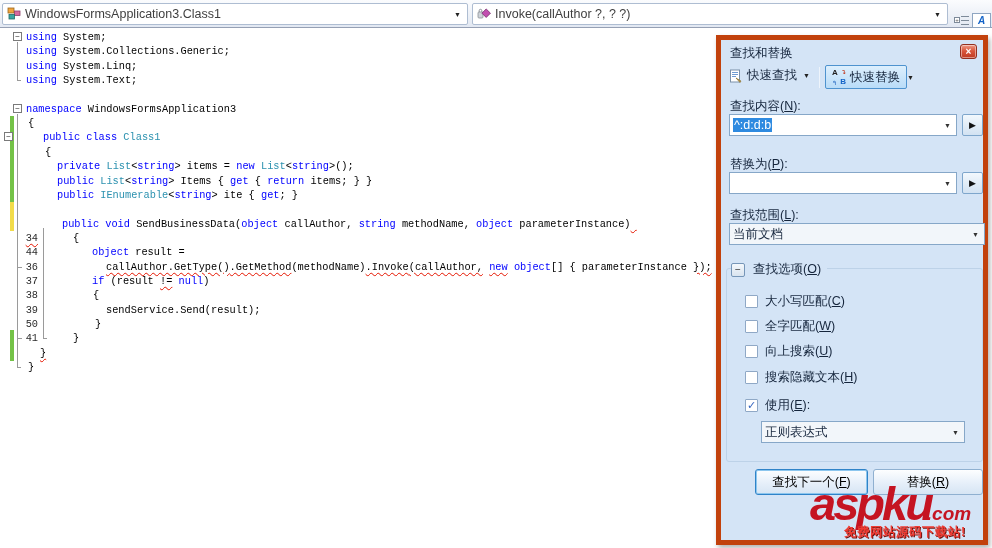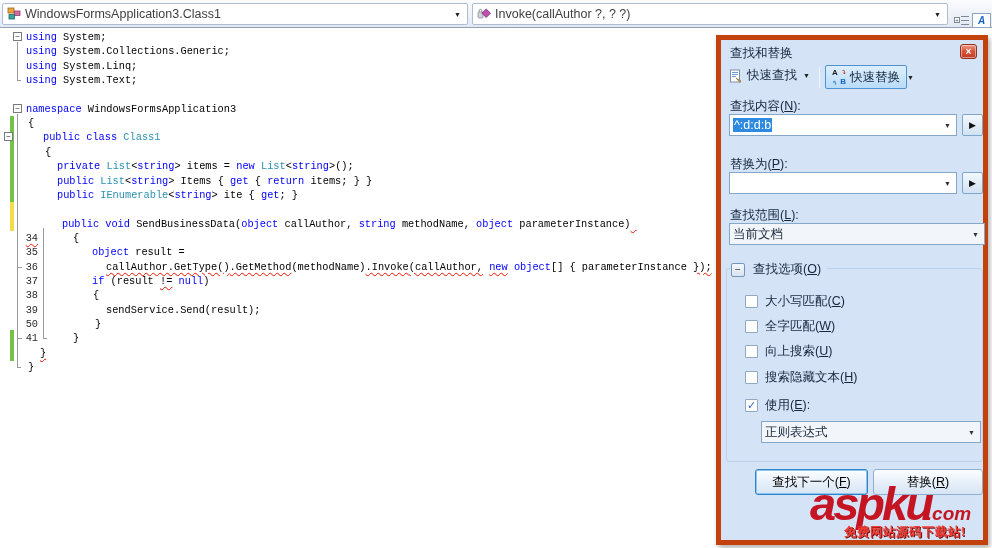--- a/index.html
+++ b/index.html
@@ -77,21 +77,21 @@
   .fgroup{position:absolute;left:5px;top:228px;width:257px;height:194px;
     border:1px solid #bdd2e8;border-radius:3px;}
   .fglegend{position:absolute;left:4px;top:-8px;background:#d4e4f6;display:flex;
     align-items:center;padding-right:6px;}
   .minusbox{width:14px;height:14px;border:1px solid #7696b8;border-radius:2px;
     background:linear-gradient(#f4f8fc,#d9e4ef);text-align:center;line-height:12px;
     font-size:10px;color:#333;margin-right:8px;cursor:pointer;}
   .optrow{position:absolute;left:18px;display:flex;align-items:center;cursor:pointer;}
   .cb{width:13px;height:13px;border:1px solid #8fa8c6;background:#fff;border-radius:1px;
     margin-right:7px;font-size:11px;line-height:11px;text-align:center;color:#3465c0;font-weight:bold;}
-  .usecombo{left:34px;top:152px;width:220px;}
+  .usecombo{left:34px;top:152px;width:204px;}
 
   .btn{position:absolute;height:26px;border:1px solid #8fb0d0;border-radius:3px;
     background:linear-gradient(#fdfeff,#e6eff9 55%,#d6e5f4);text-align:center;
     font-size:12.5px;color:#000;line-height:24px;cursor:pointer;}
   .btn.def{border:1px solid #2f83c8;box-shadow:0 0 0 1px #8cc6ee inset;}
   .bfind{left:34px;top:429px;width:113px;}
   .brep{left:152px;top:429px;width:110px;}
   .brepall{left:152px;top:462px;width:110px;}
   .mn{text-decoration:underline;}
 
@@ -162,21 +162,21 @@
       <div class="cl" style="top: 73.75px;"><span class="ct" style="left: 26px;"><span class="tk-k">namespace</span><span class="tk-p"> WindowsFormsApplication3</span></span></div>
       <div class="cl" style="top: 88.1px;"><span class="ct" style="left: 28px;"><span class="tk-p">{</span></span></div>
       <div class="cl" style="top: 102.45px; text-align: center;"><span class="ct" style="left: 43px;"><span class="tk-k">public</span><span class="tk-p"> </span><span class="tk-k">class</span><span class="tk-p"> </span><span class="tk-t">Class1</span></span></div>
       <div class="cl" style="top: 116.8px;"><span class="ct" style="left: 45px;"><span class="tk-p">{</span></span></div>
       <div class="cl" style="top: 131.15px;"><span class="ct" style="left: 57px;"><span class="tk-k">private</span><span class="tk-p"> </span><span class="tk-t">List</span><span class="tk-p">&lt;</span><span class="tk-k">string</span><span class="tk-p">&gt; items = </span><span class="tk-k">new</span><span class="tk-p"> </span><span class="tk-t">List</span><span class="tk-p">&lt;</span><span class="tk-k">string</span><span class="tk-p">&gt;();</span></span></div>
       <div class="cl" style="top: 145.5px;"><span class="ct" style="left: 57px;"><span class="tk-k">public</span><span class="tk-p"> </span><span class="tk-t">List</span><span class="tk-p">&lt;</span><span class="tk-k">string</span><span class="tk-p">&gt; Items { </span><span class="tk-k">get</span><span class="tk-p"> { </span><span class="tk-k">return</span><span class="tk-p"> items; } }</span></span></div>
       <div class="cl" style="top: 159.85px;"><span class="ct" style="left: 57px;"><span class="tk-k">public</span><span class="tk-p"> </span><span class="tk-t">IEnumerable</span><span class="tk-p">&lt;</span><span class="tk-k">string</span><span class="tk-p">&gt; ite { </span><span class="tk-k">get</span><span class="tk-p">; }</span></span></div>
       <div class="cl" style="top: 174.2px;"><span class="ct" style="left: 57px;"></span></div>
       <div class="cl" style="top: 188.55px;"><span class="ct" style="left: 62px;"><span class="tk-k">public</span><span class="tk-p"> </span><span class="tk-k">void</span><span class="tk-p"> SendBusinessData(</span><span class="tk-k">object</span><span class="tk-p"> callAuthor, </span><span class="tk-k">string</span><span class="tk-p"> methodName, </span><span class="tk-k">object</span><span class="tk-p"> parameterInstance)</span><span class="tk-e">&nbsp;</span></span></div>
       <div class="cl" style="top: 202.9px;"><span class="ln sq">34</span><span class="ct" style="left: 73px;"><span class="tk-p">{</span></span></div>
-      <div class="cl" style="top: 217.25px;"><span class="ln">35</span><span class="ct" style="left: 92px;"><span class="tk-k">object</span><span class="tk-p"> result =</span></span></div>
+      <div class="cl" style="top: 217.25px;"><span class="ln">44</span><span class="ct" style="left: 92px;"><span class="tk-k">object</span><span class="tk-p"> result =</span></span></div>
       <div class="cl" style="top: 231.6px;"><span class="ln">36</span><span class="ct" style="left: 106px;"><span class="tk-e">callAuthor.GetType()</span><span class="tk-e">.GetMethod</span><span class="tk-p">(methodName)</span><span class="tk-e">.Invoke</span><span class="tk-e">(callAuthor,</span><span class="tk-p"> </span><span class="tk-ke">new</span><span class="tk-p"> </span><span class="tk-k">object</span><span class="tk-p">[] { parameterInstance </span><span class="tk-e">});</span></span></div>
       <div class="cl" style="top: 245.95px;"><span class="ln">37</span><span class="ct" style="left: 92px;"><span class="tk-k">if</span><span class="tk-p"> (result </span><span class="tk-e">!=</span><span class="tk-p"> </span><span class="tk-k">null</span><span class="tk-p">)</span></span></div>
       <div class="cl" style="top: 260.3px;"><span class="ln">38</span><span class="ct" style="left: 93px;"><span class="tk-p">{</span></span></div>
       <div class="cl" style="top: 274.65px;"><span class="ln">39</span><span class="ct" style="left: 106px;"><span class="tk-p">sendService.Send(result);</span></span></div>
       <div class="cl" style="top: 289px;"><span class="ln">50</span><span class="ct" style="left: 95px;"><span class="tk-p">}</span></span></div>
       <div class="cl" style="top: 303.35px;"><span class="ln">41</span><span class="ct" style="left: 73px;"><span class="tk-p">}</span></span></div>
       <div class="cl" style="top: 317.7px;"><span class="ct" style="left: 40px;"><span class="tk-e">}</span></span></div>
       <div class="cl" style="top: 332.05px;"><span class="ct" style="left: 28px;"><span class="tk-p">}</span></span></div>
     </div>
 </div>

